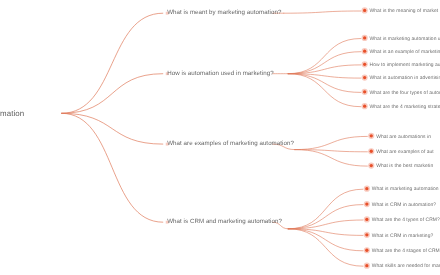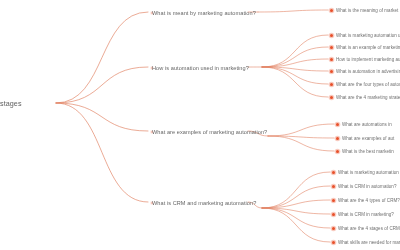--- a/index.html
+++ b/index.html
@@ -88,21 +88,21 @@
       <path d="M 56 103 C 106.6 103, 97.4 202, 148 202" fill="none" stroke="#e07a5a" stroke-width="0.75" stroke-opacity="0.85" stroke-linecap="round"></path>
       <path d="M 248 202 C 255.7 202, 254.3 208, 262 208" fill="none" stroke="#e07a5a" stroke-width="0.7" stroke-opacity="0.8" stroke-linecap="round"></path>
       <path d="M 262 208 C 299.4 208, 292.6 172, 330 172" fill="none" stroke="#e07a5a" stroke-width="0.65" stroke-opacity="0.85" stroke-linecap="round"></path>
       <path d="M 262 208 C 299.4 208, 292.6 186, 330 186" fill="none" stroke="#e07a5a" stroke-width="0.65" stroke-opacity="0.85" stroke-linecap="round"></path>
       <path d="M 262 208 C 299.4 208, 292.6 200, 330 200" fill="none" stroke="#e07a5a" stroke-width="0.65" stroke-opacity="0.85" stroke-linecap="round"></path>
       <path d="M 262 208 C 299.4 208, 292.6 214, 330 214" fill="none" stroke="#e07a5a" stroke-width="0.65" stroke-opacity="0.85" stroke-linecap="round"></path>
       <path d="M 262 208 C 299.4 208, 292.6 228, 330 228" fill="none" stroke="#e07a5a" stroke-width="0.65" stroke-opacity="0.85" stroke-linecap="round"></path>
       <path d="M 262 208 C 299.4 208, 292.6 242, 330 242" fill="none" stroke="#e07a5a" stroke-width="0.65" stroke-opacity="0.85" stroke-linecap="round"></path>
     </svg>
   <div id="nodes">
-      <div class="node" style="left: 0px; top: 103px;"><span class="node-label root-label">stages</span></div>
+      <div class="node" style="left: 0px; top: 103px;"><span class="node-label root-label">mation</span></div>
       <div class="node" style="left: 152px; top: 12px;"><span class="dot branch-dot"></span><span class="node-label branch-label">What is meant by marketing automation?</span></div>
       <div class="node" style="left: 330px; top: 10px;"><span class="dot leaf-dot"></span><span class="node-label leaf-label">What is the meaning of market</span></div>
       <div class="node" style="left: 152px; top: 67px;"><span class="dot branch-dot"></span><span class="node-label branch-label">How is automation used in marketing?</span></div>
       <div class="node" style="left: 330px; top: 35px;"><span class="dot leaf-dot"></span><span class="node-label leaf-label">What is marketing automation us</span></div>
       <div class="node" style="left: 330px; top: 47px;"><span class="dot leaf-dot"></span><span class="node-label leaf-label">What is an example of marketing</span></div>
       <div class="node" style="left: 330px; top: 59px;"><span class="dot leaf-dot"></span><span class="node-label leaf-label">How to implement marketing aut</span></div>
       <div class="node" style="left: 330px; top: 71px;"><span class="dot leaf-dot"></span><span class="node-label leaf-label">What is automation in advertising</span></div>
       <div class="node" style="left: 330px; top: 84px;"><span class="dot leaf-dot"></span><span class="node-label leaf-label">What are the four types of autom</span></div>
       <div class="node" style="left: 330px; top: 97px;"><span class="dot leaf-dot"></span><span class="node-label leaf-label">What are the 4 marketing strateg</span></div>
       <div class="node" style="left: 152px; top: 131px;"><span class="dot branch-dot"></span><span class="node-label branch-label">What are examples of marketing automation?</span></div>

